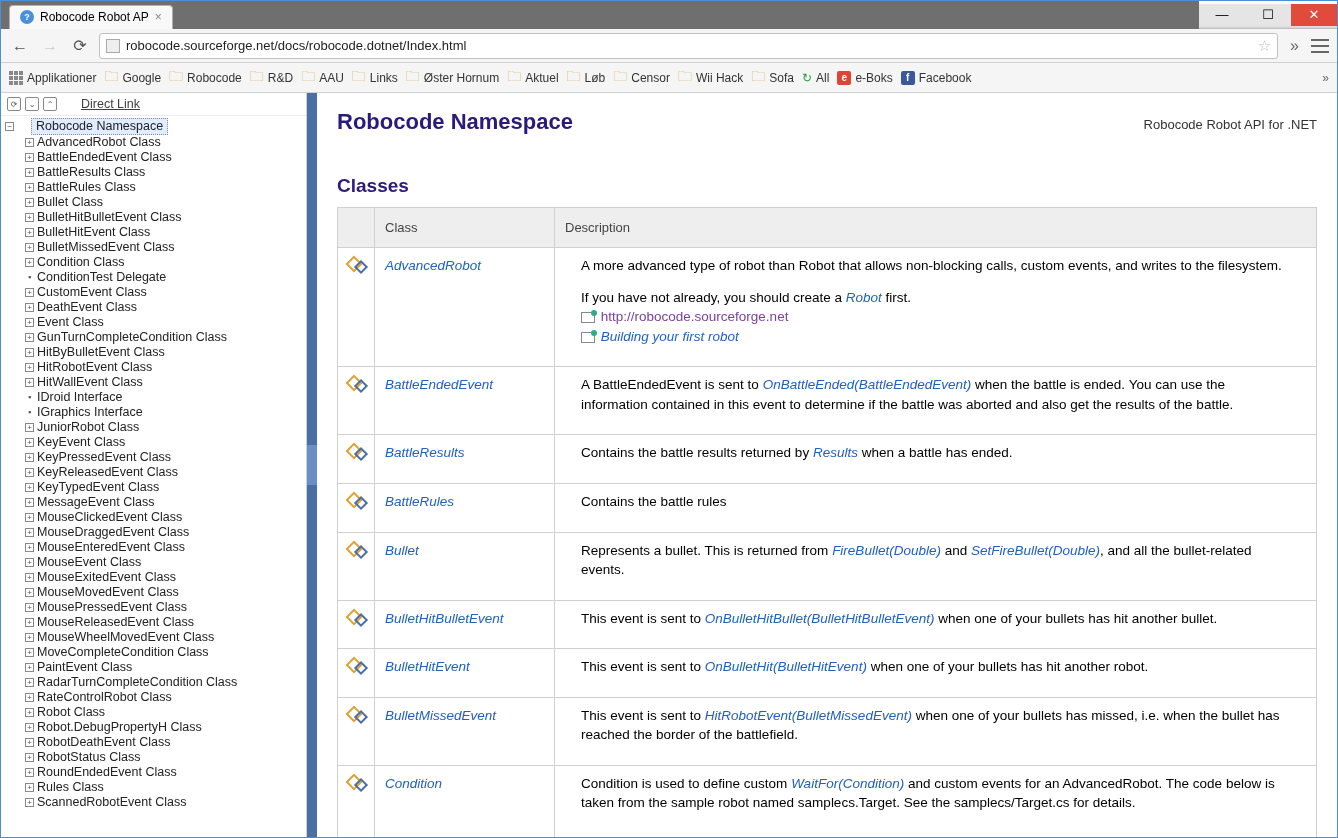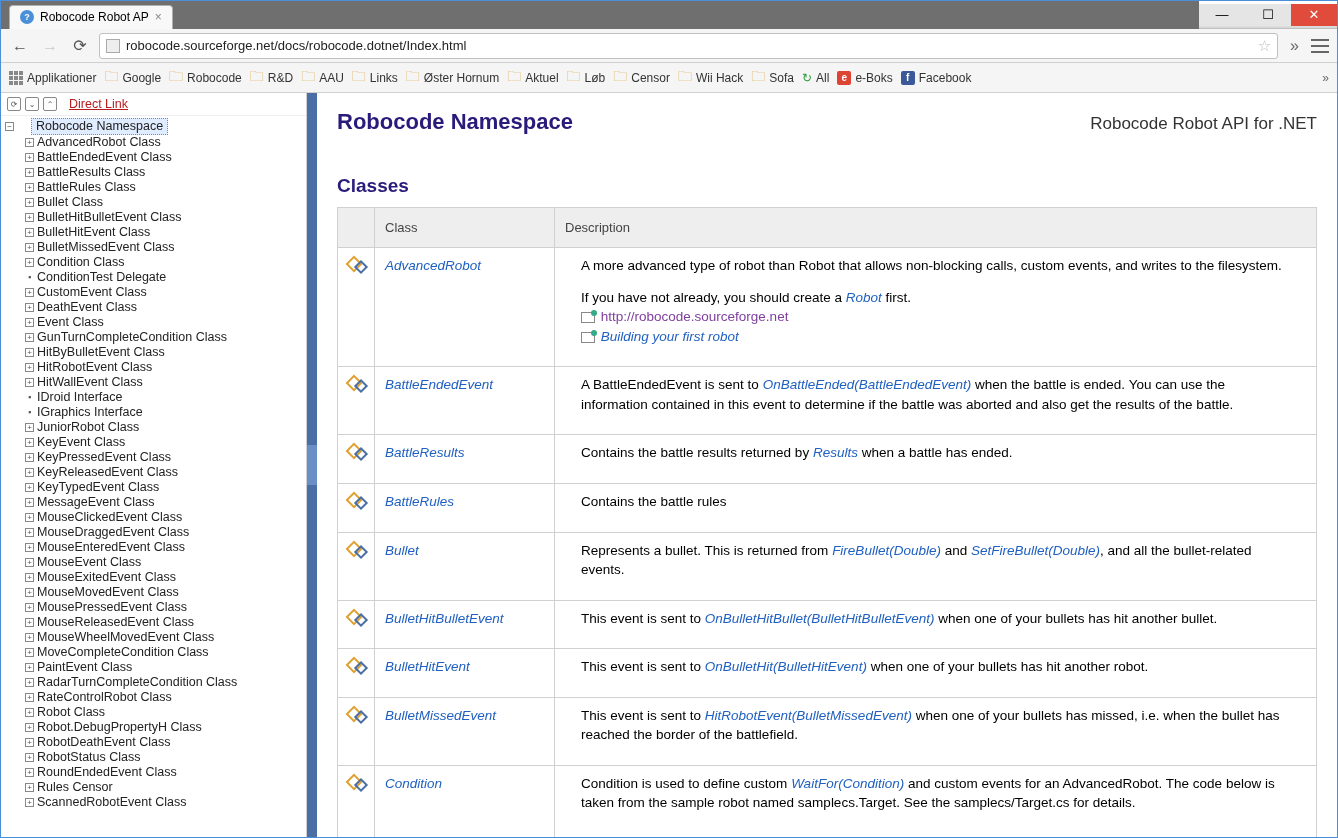--- a/index.html
+++ b/index.html
@@ -42,38 +42,38 @@
 .bm-icon-fb { width: 14px; height: 14px; background: #3b5998; color: #fff; display: inline-flex; align-items: center; justify-content: center; font-size: 10px; font-weight: bold; border-radius: 2px; }
 .bm-more { margin-left: auto; color: #666; cursor: pointer; }
 
 
 .content { display: flex; height: calc(838px - 28px - 34px - 30px - 2px); position: relative; }
 
 
 .sidebar { width: 306px; background: #fff; overflow-y: auto; border-right: 1px solid #d0d0d0; font-size: 12.5px; }
 .sidebar-tools { padding: 4px 6px; display: flex; align-items: center; gap: 4px; border-bottom: 1px solid #eee; }
 .tool-icon { width: 14px; height: 14px; border: 1px solid #888; border-radius: 2px; display: inline-flex; align-items: center; justify-content: center; font-size: 8px; color: #555; cursor: pointer; }
-.direct-link { color: #b91c1c; text-decoration: underline; cursor: pointer; margin-left: 8px; }
+.direct-link { color: #404040; text-decoration: underline; cursor: pointer; margin-left: 20px; }
 .tree { padding: 2px 0 10px 4px; }
 .tree-node { display: flex; align-items: center; gap: 3px; padding: 0 4px; line-height: 15px; white-space: nowrap; cursor: pointer; }
 .tree-node.root { background: #e0ecff; border: 1px dotted #888; display: inline-flex; margin-left: 14px; }
 .expander { width: 9px; height: 9px; border: 1px solid #888; display: inline-flex; align-items: center; justify-content: center; font-size: 8px; line-height: 1; color: #555; flex-shrink: 0; }
 .bullet { width: 9px; height: 9px; display: inline-flex; align-items: center; justify-content: center; font-size: 9px; color: #555; flex-shrink: 0; }
 .tree-children { padding-left: 16px; }
 .tree-label { color: #222; }
 
 
 .splitter { width: 10px; background: #4a6fa5; cursor: ew-resize; position: relative; }
 .splitter-grip { position: absolute; top: 50%; left: 0; width: 10px; height: 40px; background: #6a8fc5; transform: translateY(-50%); }
 
 
 .main { flex: 1; overflow-y: auto; padding: 16px 20px; position: relative; }
 .main-header { display: flex; justify-content: space-between; align-items: baseline; margin-bottom: 40px; }
 .ns-title { color: #2a1a7a; font-size: 22px; font-weight: 600; }
-.api-label { color: #333; font-size: 17px; }
+.api-label { color: #333; font-size: 13px; }
 .section-title { color: #2a1a7a; font-size: 19px; font-weight: 600; margin: 18px 0 10px; }
 
 table.classes { width: 100%; border-collapse: collapse; border: 1px solid #d0d0d0; }
 table.classes th { background: #eee; border: 1px solid #d0d0d0; padding: 12px 10px; text-align: left; font-weight: normal; color: #444; font-size: 13px; }
 table.classes td { border: 1px solid #d0d0d0; padding: 8px 10px; vertical-align: top; font-size: 13.5px; line-height: 1.45; }
 .icon-cell { width: 30px; text-align: center; }
 .class-icon { display: inline-block; width: 16px; height: 14px; position: relative; }
 .class-icon::before { content: ""; position: absolute; left: 0; top: 2px; width: 8px; height: 8px; border: 2px solid #e0a030; transform: rotate(45deg); }
 .class-icon::after { content: ""; position: absolute; right: -2px; bottom: -2px; width: 6px; height: 6px; border: 2px solid #4a6fa5; transform: rotate(45deg); }
 .name-cell { width: 180px; }
@@ -370,21 +370,21 @@
             <div class="tree-node">
               <span class="expander">+</span>
               <span class="tree-label">RobotStatus Class</span>
             </div>
             <div class="tree-node">
               <span class="expander">+</span>
               <span class="tree-label">RoundEndedEvent Class</span>
             </div>
             <div class="tree-node">
               <span class="expander">+</span>
-              <span class="tree-label">Rules Censor</span>
+              <span class="tree-label">Rules Class</span>
             </div>
             <div class="tree-node">
               <span class="expander">+</span>
               <span class="tree-label">ScannedRobotEvent Class</span>
             </div>
           </div>
       </div>
     </div>
 
     <div class="splitter">

